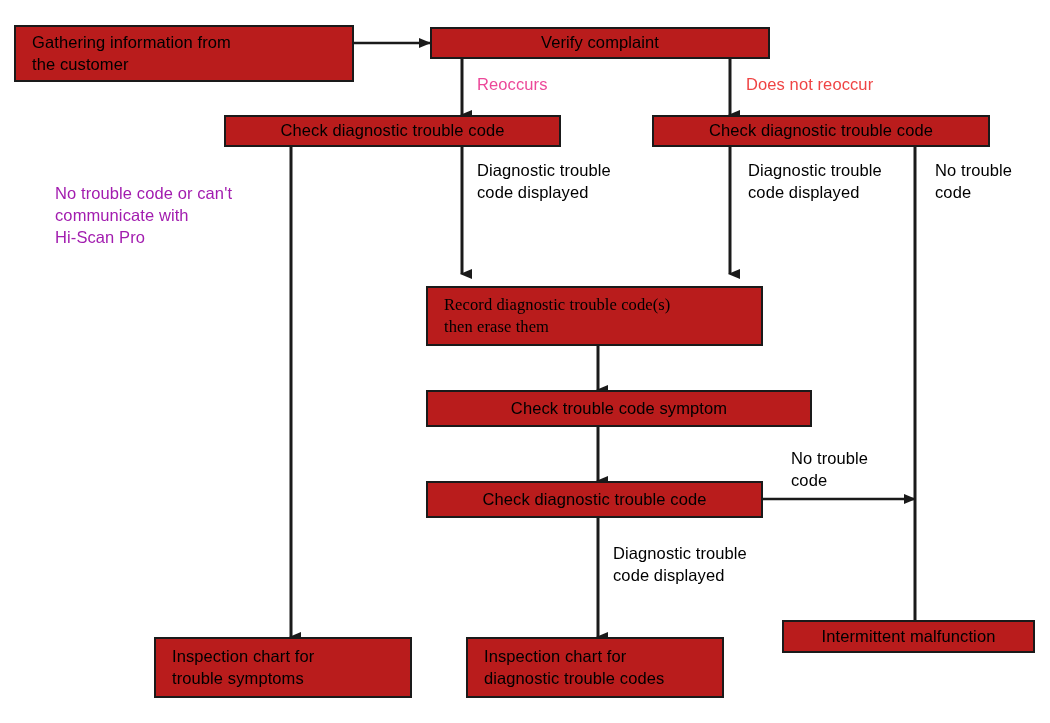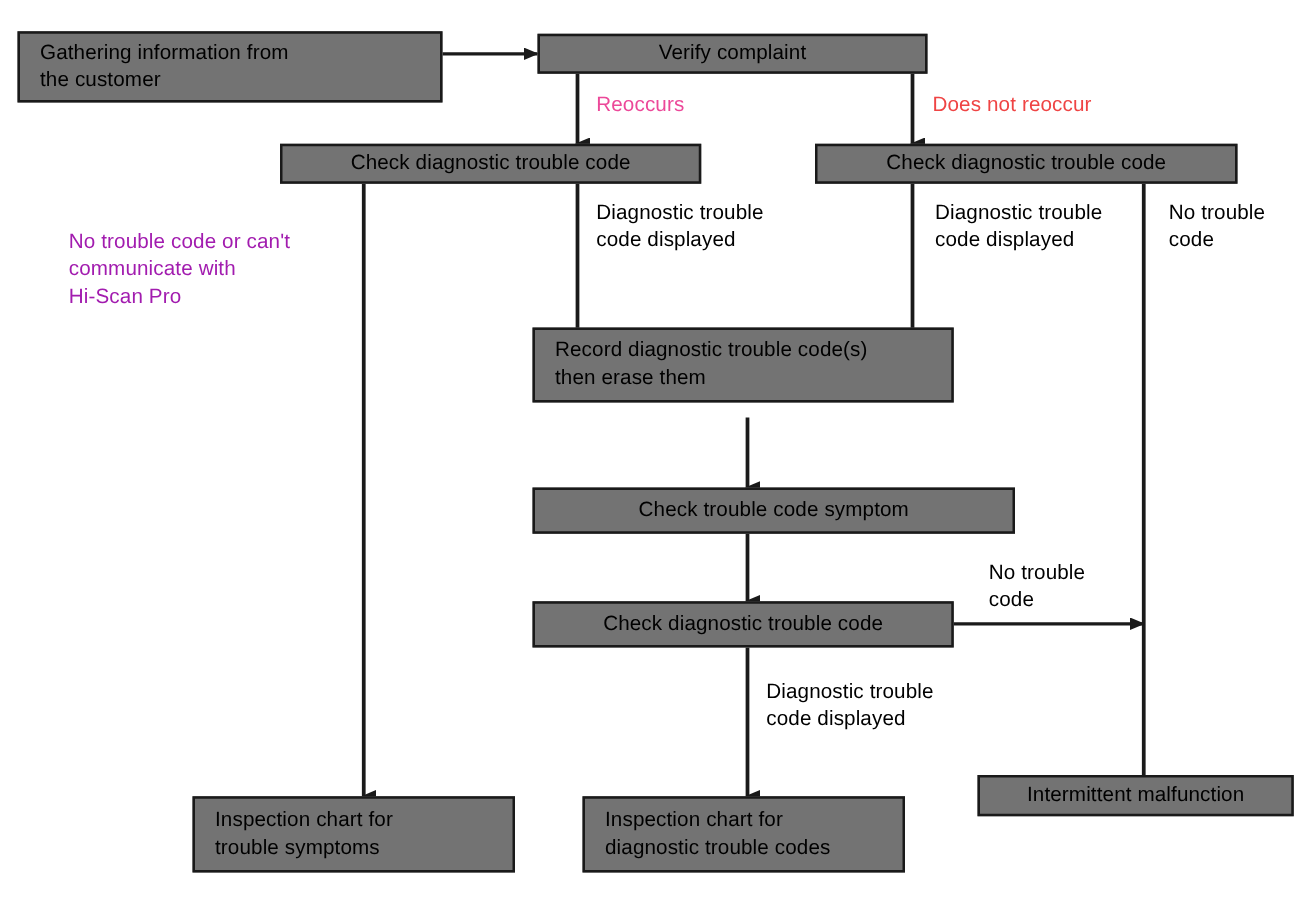--- a/index.html
+++ b/index.html
@@ -20,21 +20,21 @@
     position: absolute;
     left: 0;
     top: 0;
     width: 1050px;
     height: 723px;
   }
   .node {
     position: absolute;
     box-sizing: border-box;
     border: 2px solid #1a1a1a;
-    background: #737373;
+    background: #b91c1c;
     display: flex;
     align-items: center;
     color: #000000;
     font-size: 16.5px;
     line-height: 1.32;
     letter-spacing: 0.1px;
     z-index: 3;
   }
   .node .node-text {
     display: block;
@@ -80,30 +80,30 @@
         <line x1="598" y1="518" x2="598" y2="637" stroke="#1a1a1a" stroke-width="3" marker-end="url(#ah-down)"></line>
         <line x1="763" y1="499" x2="915" y2="499" stroke="#1a1a1a" stroke-width="2.6" marker-end="url(#ah-right)"></line>
       </g>
   </svg>
 
   <div id="nodes">
       <div class="node leftpad" style="left: 14px; top: 25px; width: 340px; height: 57px; border-color: rgb(26, 26, 26);">
         <span class="node-text">Gathering information from
 the customer</span>
       </div>
-      <div class="node center" style="left: 430px; top: 27px; width: 312px; height: 32px; border-color: rgb(26, 26, 26);">
+      <div class="node center" style="left: 430px; top: 27px; width: 340px; height: 32px; border-color: rgb(26, 26, 26);">
         <span class="node-text">Verify complaint</span>
       </div>
       <div class="node center" style="left: 224px; top: 115px; width: 337px; height: 32px; border-color: rgb(26, 26, 26);">
         <span class="node-text">Check diagnostic trouble code</span>
       </div>
       <div class="node center" style="left: 652px; top: 115px; width: 338px; height: 32px; border-color: rgb(26, 26, 26);">
         <span class="node-text">Check diagnostic trouble code</span>
       </div>
-      <div class="node leftpad" style="left: 426px; top: 262px; width: 337px; height: 60px; border-color: rgb(26, 26, 26);">
+      <div class="node leftpad" style="left: 426px; top: 286px; width: 337px; height: 60px; border-color: rgb(26, 26, 26); font-family: Liberation Serif, serif;">
         <span class="node-text">Record diagnostic trouble code(s)
 then erase them</span>
       </div>
       <div class="node center" style="left: 426px; top: 390px; width: 386px; height: 37px; border-color: rgb(26, 26, 26);">
         <span class="node-text">Check trouble code symptom</span>
       </div>
       <div class="node center" style="left: 426px; top: 481px; width: 337px; height: 37px; border-color: rgb(26, 26, 26);">
         <span class="node-text">Check diagnostic trouble code</span>
       </div>
       <div class="node leftpad" style="left: 154px; top: 637px; width: 258px; height: 61px; border-color: rgb(26, 26, 26);">

